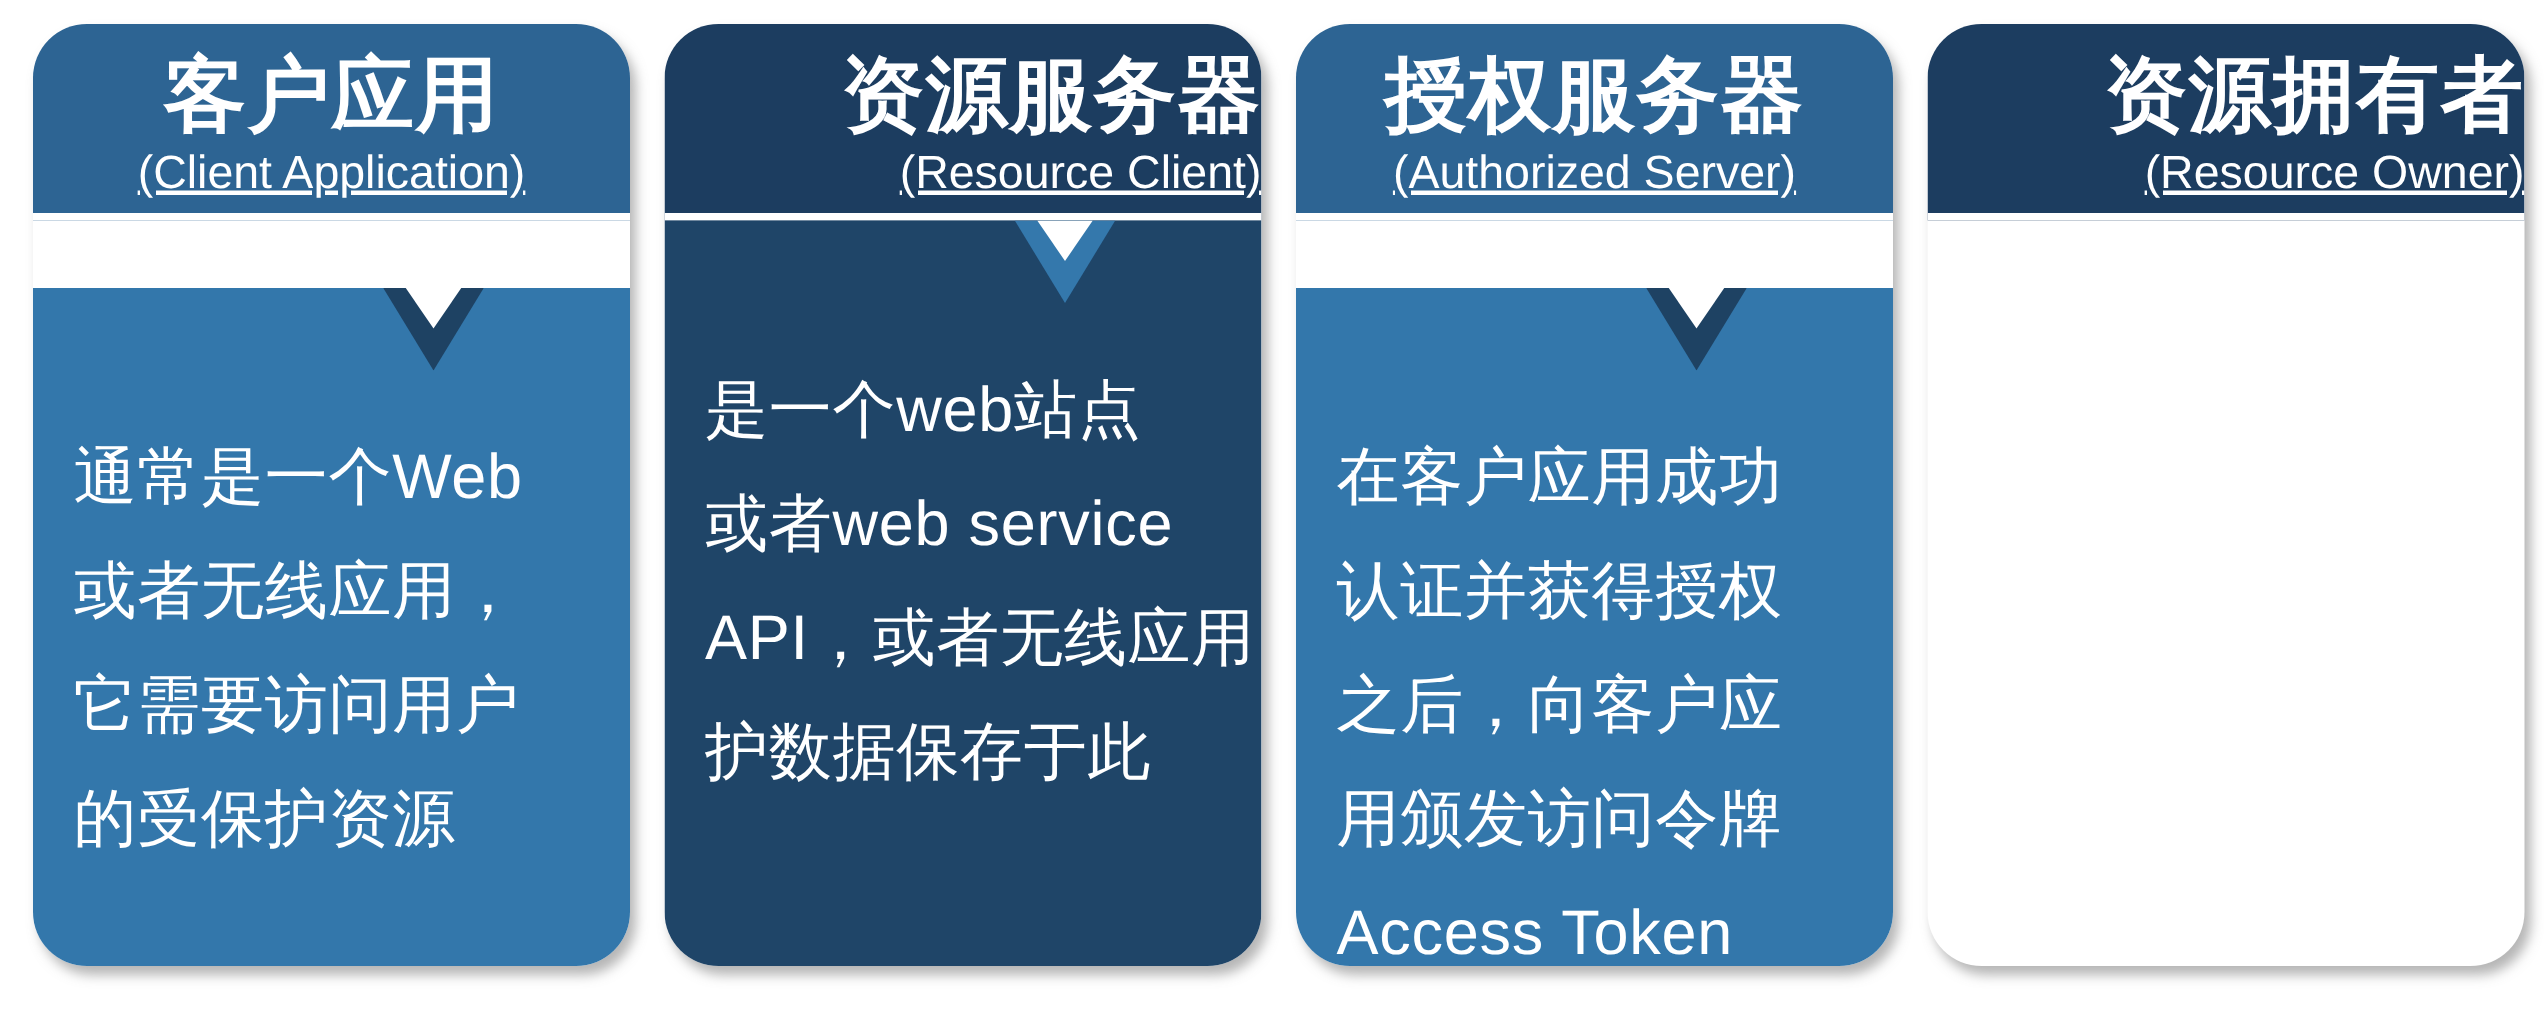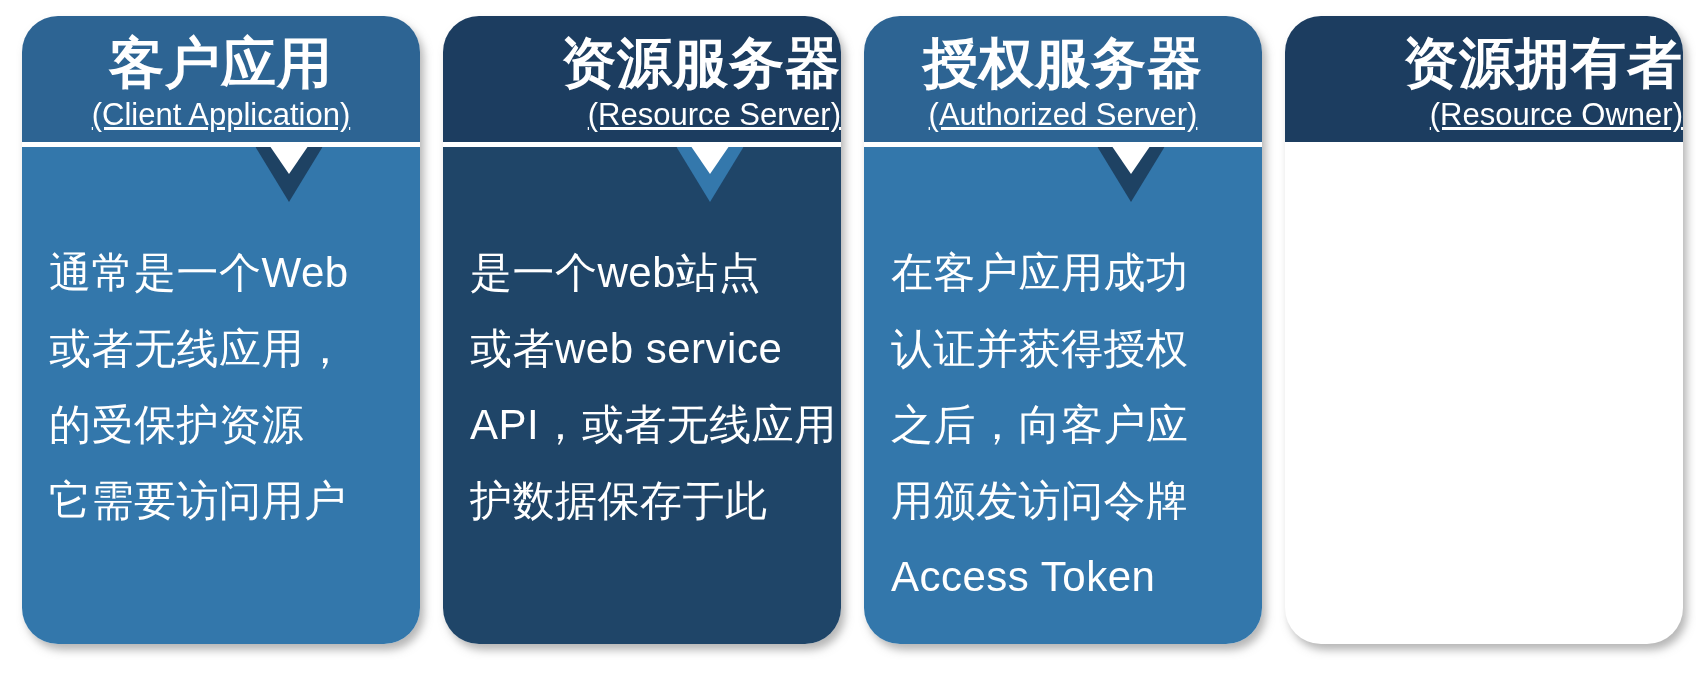--- a/index.html
+++ b/index.html
@@ -21,21 +21,21 @@
     flex: 1 1 0;
     height: 628px;
     border-radius: 36px;
     overflow: hidden;
     box-shadow: 4px 6px 8px rgba(110,110,110,0.5);
     color: var(--c-text, #fff);
     display: flex;
     flex-direction: column;
   }
   .card--light .card-header { background: var(--c-light-header); }
-  .card--light .card-body   { background: var(--c-light-body); }
+  .card--light .card-body   { background: var(--c-light-body); margin-top: 45px; }
   .card--dark  .card-header { background: var(--c-dark-header); text-align: right; }
   .card--dark  .card-body   { background: var(--c-dark-body); }
 
   .card-header {
     height: 131px;
     border-bottom: 5px solid var(--c-separator, #fff);
     text-align: center;
     padding-top: 16px;
     flex: 0 0 auto;
   }
@@ -86,30 +86,30 @@
     <div class="card-body">
       <span class="chevron">
         <svg width="67" height="55" viewBox="0 0 67 55" aria-hidden="true">
           <polygon class="chev-outer" points="0,0 67,0 33.5,55" fill="#1E4263"></polygon>
           <polygon class="chev-inner" points="15,0 52,0 33.5,27" fill="#FFFFFF"></polygon>
         </svg>
       </span>
       <div class="card-text">
           <div class="line">通常是一个Web</div>
           <div class="line">或者无线应用，</div>
+          <div class="line">它需要访问用户</div>
           <div class="line">的受保护资源</div>
-          <div class="line">它需要访问用户</div>
         </div>
     </div>
   </section>
 
   <section class="card card--dark">
     <header class="card-header">
       <h2 class="card-title">资源服务器</h2>
-      <div class="card-subtitle">(Resource Server)</div>
+      <div class="card-subtitle">(Resource Client)</div>
     </header>
     <div class="card-body">
       <span class="chevron">
         <svg width="67" height="55" viewBox="0 0 67 55" aria-hidden="true">
           <polygon class="chev-outer" points="0,0 67,0 33.5,55" fill="#3478AC"></polygon>
           <polygon class="chev-inner" points="15,0 52,0 33.5,27" fill="#FFFFFF"></polygon>
         </svg>
       </span>
       <div class="card-text">
           <div class="line">是一个web站点</div>

